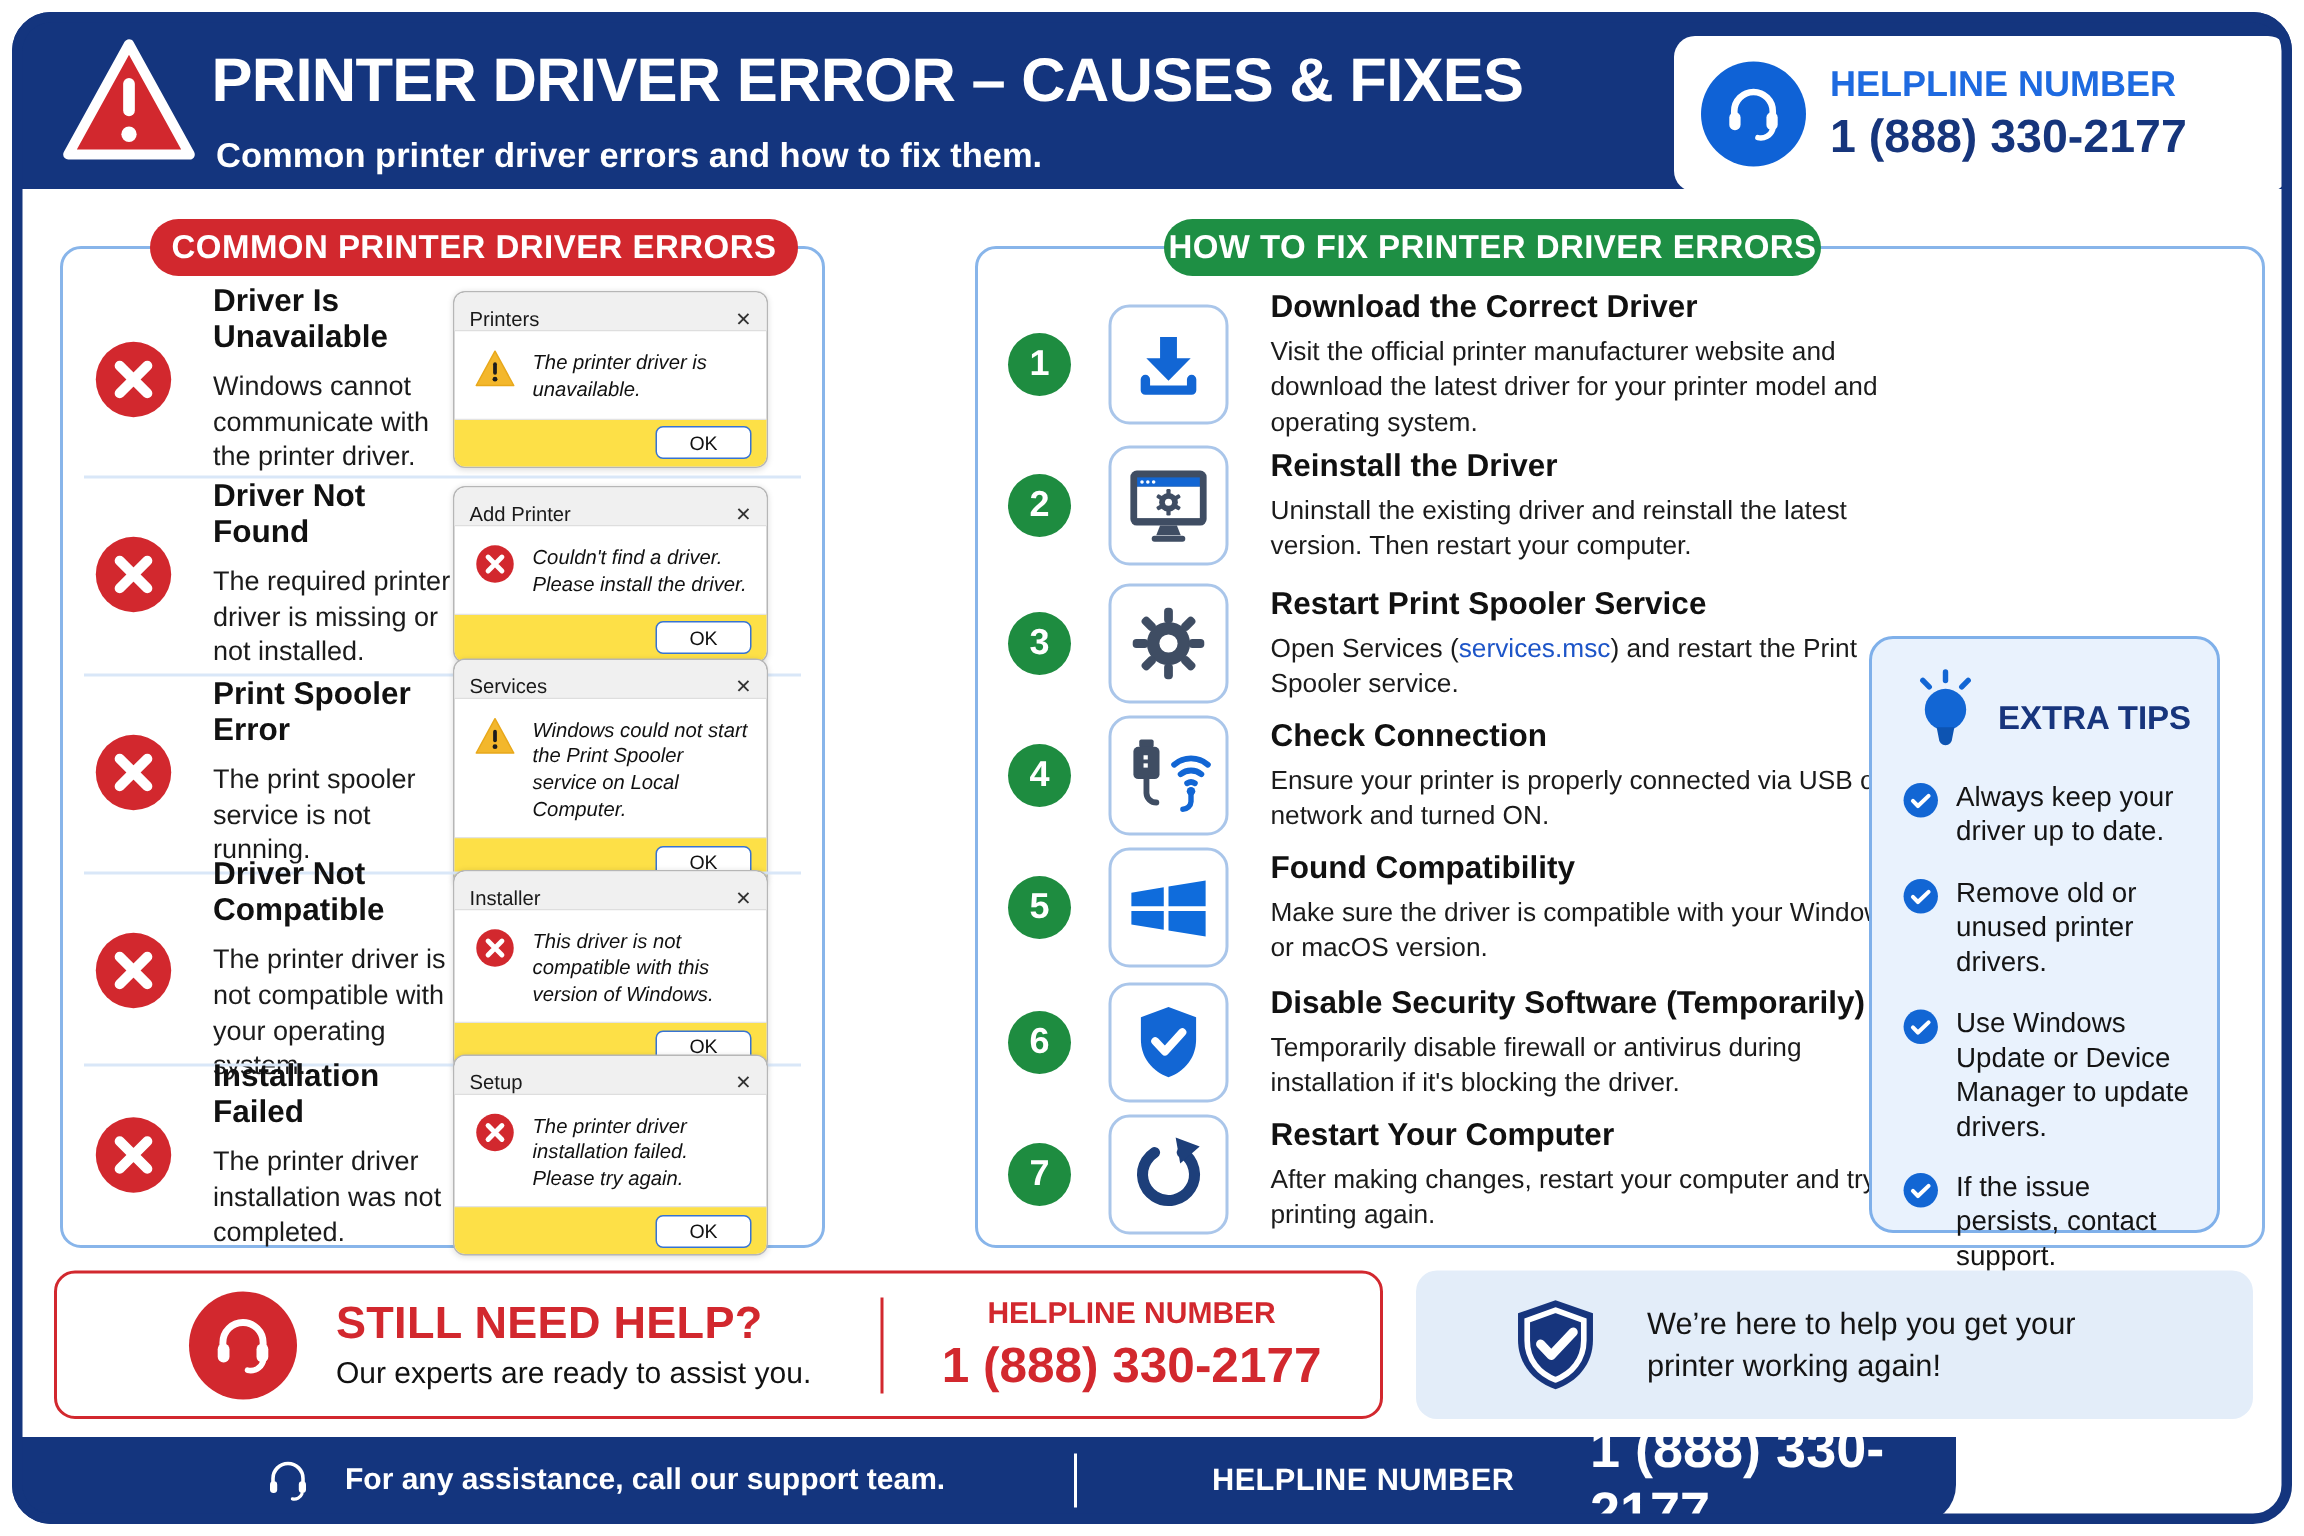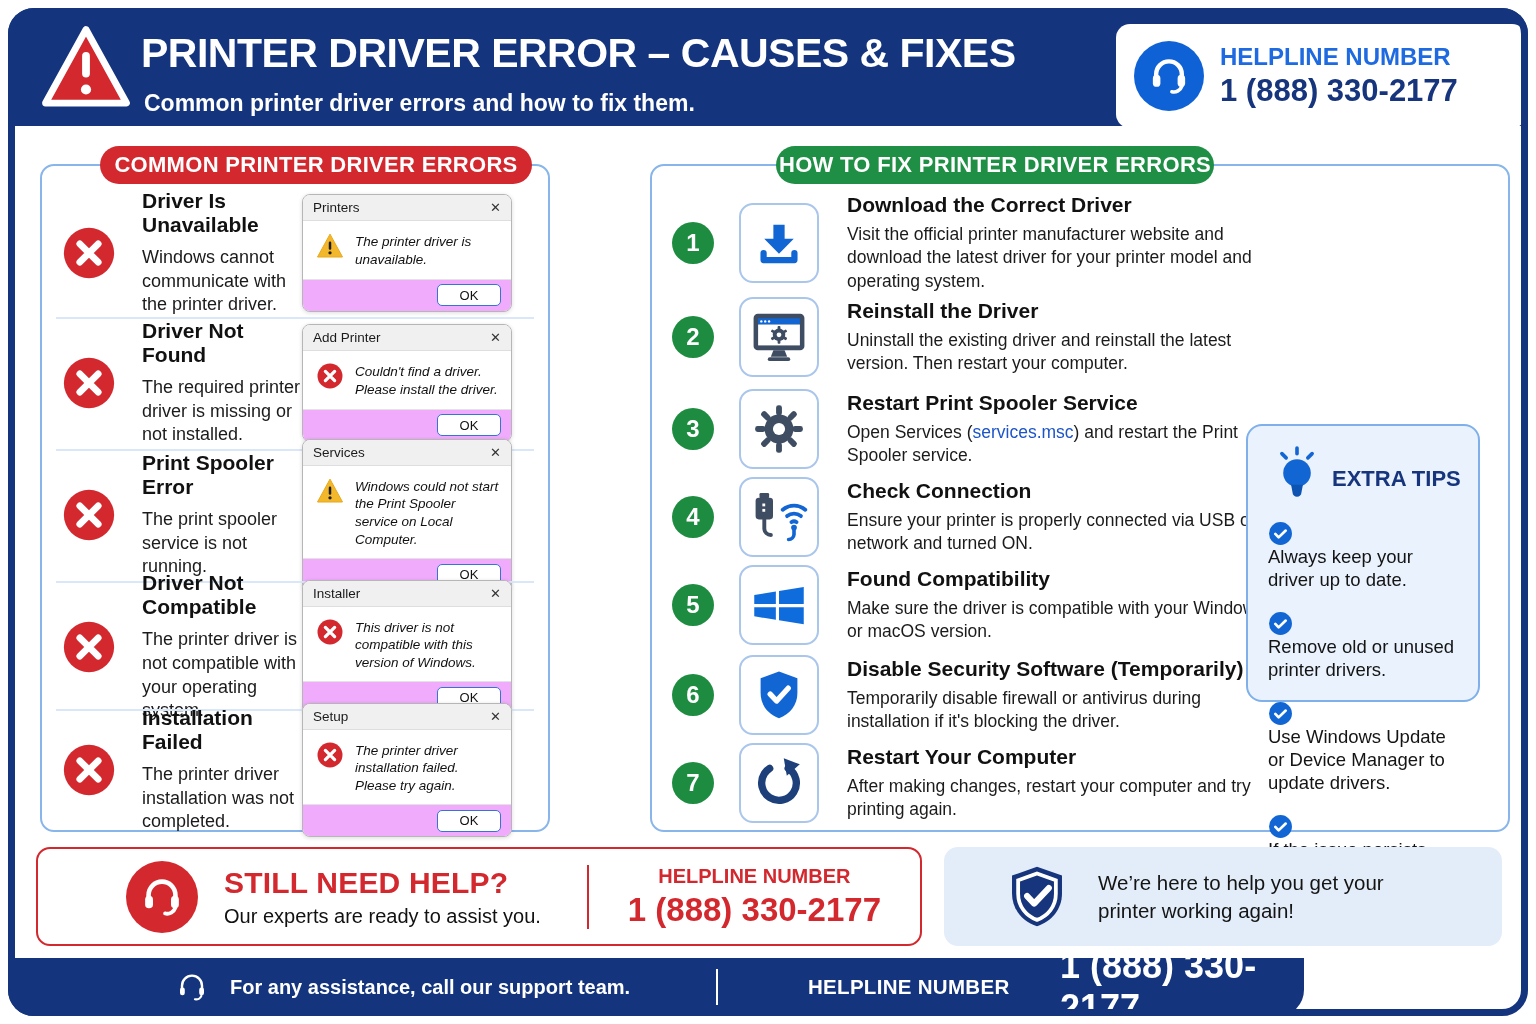--- a/index.html
+++ b/index.html
@@ -34,43 +34,43 @@
   
   .err-row{ position:absolute; left:0; width:100%; height:126px; display:flex; align-items:center; }
   .err-x{ width:58px; height:58px; margin-left:18px; flex:0 0 auto; }
   .err-text{ margin-left:24px; width:226px; }
   .err-title{ font-size:21px; font-weight:700; color:#111; margin-bottom:9px; }
   .err-desc{ font-size:18px; line-height:1.32; color:#1b1b1b; }
   .err-div{ position:absolute; left:14px; right:14px; height:2px; background:#d9e7f8; }
 
   
   .dialog{ width:210px; margin-left:auto; margin-right:36px; background:#fff; border:1px solid #b6b6b6; border-radius:8px; box-shadow:0 1px 4px rgba(0,0,0,.14); flex:0 0 auto; }
-  .dlg-title{ height:26px; background:#f0f0f0; border-bottom:1px solid #dedede; border-radius:7px 7px 0 0; display:flex; align-items:center; padding:0 10px; font-size:13.5px; color:#1a1a1a; }
+  .dlg-title{ height:26px; background:#f0f0f0; border-bottom:1px solid #dedede; border-radius:7px 7px 0 0; display:flex; align-items:flex-end; padding:0 10px; font-size:13.5px; color:#1a1a1a; }
   .dlg-close{ margin-left:auto; font-size:13px; color:#333; cursor:default; }
   .dlg-body{ display:flex; gap:10px; padding:10px 12px; align-items:flex-start;font-style:italic; }
   .dlg-ico{ width:30px; height:30px; flex:0 0 auto; }
   .dlg-msg{ font-size:13.5px; line-height:1.3; color:#111; padding-top:2px; }
-  .dlg-footer{ height:32px; background:#f0abfc; border-top:1px solid #e3e3e3; border-radius:0 0 7px 7px; display:flex; align-items:center; justify-content:flex-end; padding-right:10px; }
+  .dlg-footer{ height:32px; background:#fde047; border-top:1px solid #e3e3e3; border-radius:0 0 7px 7px; display:flex; align-items:center; justify-content:flex-end; padding-right:10px; }
   .ok-btn{ width:64px; height:22px; background:#fff; border:1.6px solid #3673d4; border-radius:5px; font-size:13px; color:#111; font-family:"Liberation Sans", sans-serif; }
 
   
   .step{ position:absolute; left:20px; display:flex; align-items:center; }
   .step-num{ width:42px; height:42px; border-radius:50%; background:#1e8c40; color:#fff; font-size:24px; font-weight:700; display:flex; align-items:center; justify-content:center; flex:0 0 auto; }
   .step-tile{ width:80px; height:80px; margin-left:25px; border:2px solid #aac6ea; border-radius:14px; background:#fff; display:flex; align-items:center; justify-content:center; flex:0 0 auto; }
   .step-text{ margin-left:28px; width:430px; }
   .step-title{ font-size:21px; font-weight:700; color:#111; margin-bottom:6px; }
   .step-desc{ font-size:17.5px; line-height:1.32; color:#1b1b1b; }
   .msc-link{ color:#1d55c8; }
 
   
-  .tips-box{ position:absolute; left:1246px; top:424px; width:234px; height:278px; background:var(--tipsbg); border:2px solid var(--tipsb); border-radius:16px; }
+  .tips-box{ position:absolute; left:1246px; top:424px; width:234px; height:398px; background:var(--tipsbg); border:2px solid var(--tipsb); border-radius:16px; }
   .tips-bulb{ position:absolute; left:26px; top:20px; width:46px; height:56px; }
   .tips-title{ position:absolute; left:84px; top:40px; font-size:22px; font-weight:700; color:#17357d; }
   .tips-list{ position:absolute; left:20px; top:94px; right:14px; }
-  .tip{ display:flex; margin-bottom:18px; align-items:flex-start;flex-direction:column; }
+  .tip{ display:flex; gap:11px; margin-bottom:18px; align-items:flex-start; }
   .tip svg{ width:25px; height:25px; flex:0 0 auto; margin-top:1px; }
   .tip-text{ font-size:18.5px; line-height:1.24; color:#141414; }
 
   
   .help-box{ position:absolute; left:36px; top:847px; width:886px; height:99px; border:2.5px solid var(--red); border-radius:14px; background:#fff; display:flex; align-items:center;padding-left:42px; }
   .help-circle{ width:72px; height:72px; border-radius:50%; background:var(--red); margin-left:46px; display:flex; align-items:center; justify-content:center; flex:0 0 auto; }
   .help-circle svg{ width:46px; height:46px; }
   .help-text{ margin-left:26px; }
   .help-title{ color:var(--red); font-size:30px; font-weight:700; letter-spacing:0.2px; }
   .help-sub{ color:#111; font-size:20px; margin-top:5px; }

